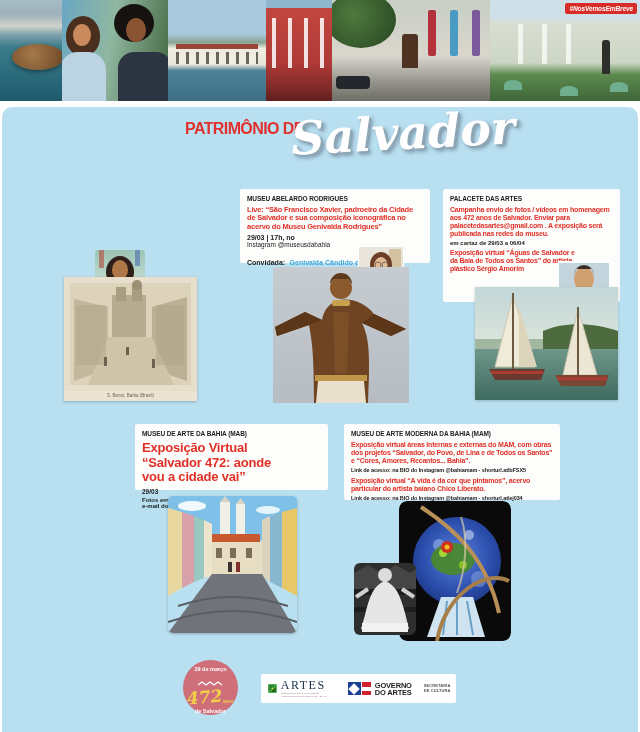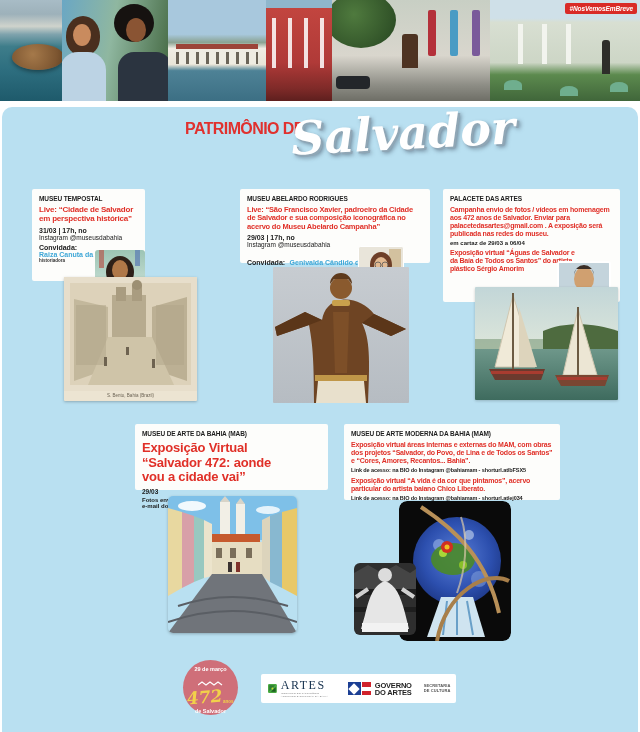--- a/index.html
+++ b/index.html
@@ -150,29 +150,20 @@
   </div>
 
   <div class="abs white-strip"></div>
   <div class="abs panel"></div>
 
   <div class="abs title-red">
     <div>PATRIMÔNIO DE</div>
   </div>
   <div class="abs title-script">Salvador</div>
 
-  <div class="card card-tempostal">
-    <div class="block-name">MUSEU TEMPOSTAL</div>
-    <div class="headline" style="font-size:8px">Live: “Cidade de Salvador em perspectiva histórica”</div>
-    <div class="meta" style="font-size:7px">31/03 | 17h, no</div>
-    <div class="meta" style="font-size:6.5px;font-weight:normal;margin-bottom:3px">Instagram @museusdabahia</div>
-    <div class="meta" style="font-size:7px">Convidada:</div>
-    <div class="guest-name" style="font-size:7px">Raiza Canuta da Hora</div>
-    <div class="tiny">historiadora</div>
-  </div>
 
   <div class="photo ph-raiza">
     <svg width="50" height="46" viewBox="0 0 50 46">
       <rect x="4" y="0" width="5" height="18" fill="#b45a4e" opacity=".7"></rect>
       <rect x="40" y="0" width="5" height="16" fill="#5a7ab4" opacity=".7"></rect>
       <ellipse cx="25" cy="22" rx="14" ry="16" fill="#2e2018"></ellipse>
       <ellipse cx="25" cy="20" rx="8" ry="10" fill="#b07848"></ellipse>
       <path d="M10,46 Q25,30 40,46 Z" fill="#d8cfc0"></path>
     </svg>
   </div>
@@ -192,21 +183,21 @@
       <rect x="92" y="28" width="28" height="60" fill="#b0a488" opacity=".5"></rect>
       <rect x="62" y="70" width="3" height="8" fill="#6e6350"></rect>
       <rect x="40" y="80" width="3" height="9" fill="#6e6350"></rect>
       <rect x="88" y="82" width="3" height="9" fill="#6e6350"></rect>
     </svg>
     <div class="postcard-caption">S. Bento, Bahia (Brazil)</div>
   </div>
 
   <div class="card card-abelardo">
     <div class="block-name">MUSEU ABELARDO RODRIGUES</div>
-    <div class="headline" style="font-size:7.5px;width:172px">Live: “São Francisco Xavier, padroeiro da Cidade de Salvador e sua composição iconográfica no acervo do Museu Abelardo Campanha”</div>
+    <div class="headline" style="font-size:7.5px;width:172px">Live: “São Francisco Xavier, padroeiro da Cidade de Salvador e sua composição iconográfica no acervo do Museu Genivalda Rodrigues”</div>
     <div class="meta" style="font-size:7px">29/03 | 17h, no</div>
     <div class="meta" style="font-size:6.5px;font-weight:normal;margin-bottom:3px">Instagram @museusdabahia</div>
     <div>
       <span class="meta" style="font-size:7px">Convidada:</span>
       <span class="guest-name" style="font-size:7px">Genivalda Cândido da Silva</span>
     </div>
     <div class="tiny" style="margin-left:42px">museóloga</div>
   </div>
 
   <div class="photo ph-genivalda">

